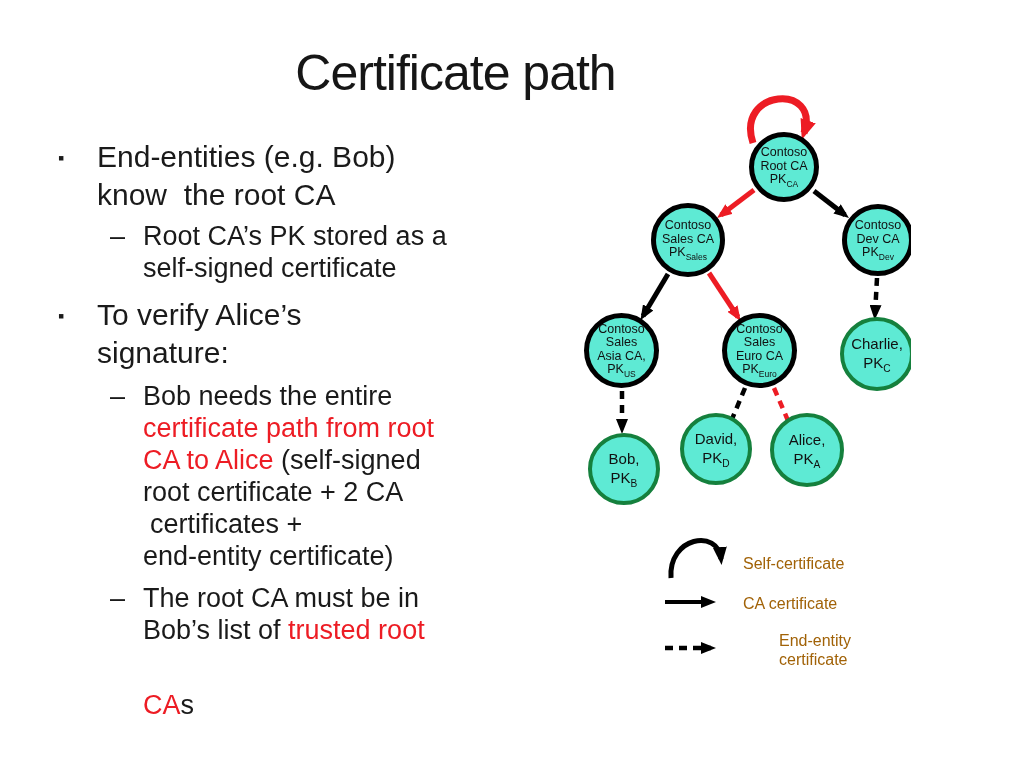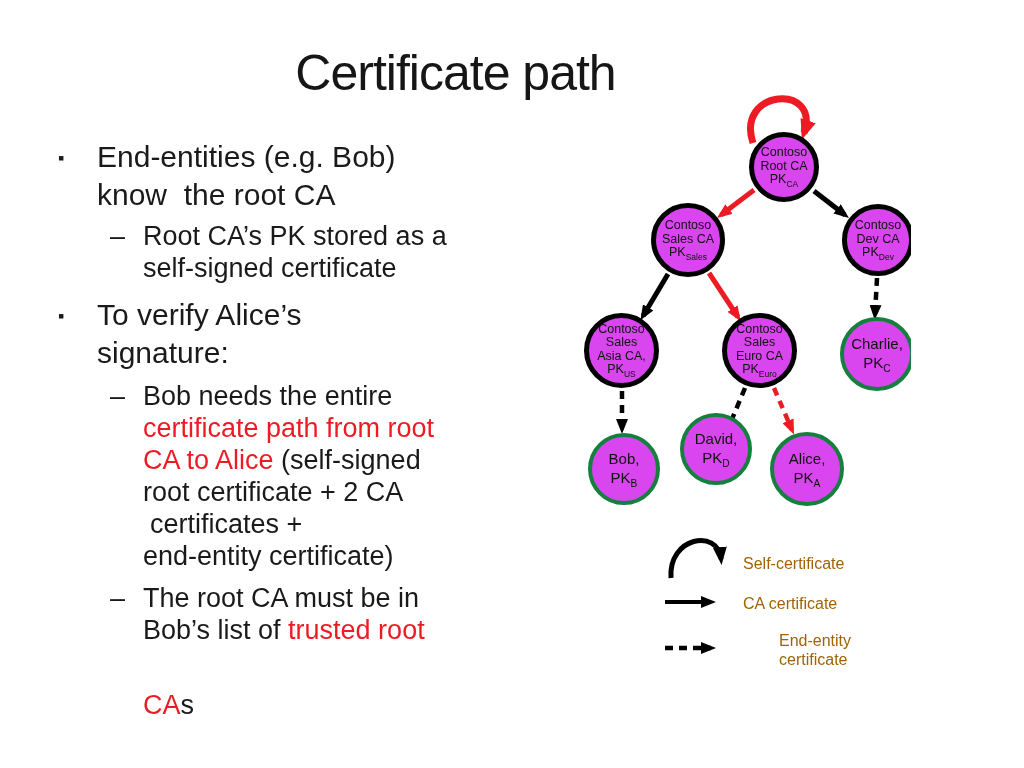--- a/index.html
+++ b/index.html
@@ -13,21 +13,21 @@
   }
   .line { position:absolute; white-space:pre; }
   .l1 { font-size:30px; }
   .l2 { font-size:27px; }
   .mk1 { display:inline-block; width:39px; font-size:18px; vertical-align:3px; }
   .mk2 { display:inline-block; width:33px; }
   .red { color:#ed1c24; }
   .diagram { position:absolute; left:555px; top:85px; width:470px; height:615px; }
   .arrows { position:absolute; left:0; top:0; }
   .node {
-    position:absolute; background:#d946ef; border-radius:50%;
+    position:absolute; background:#5eead4; border-radius:50%;
     display:flex; flex-direction:column; align-items:center; justify-content:center;
     text-align:center; color:#111;
   }
   .thick { border:5px solid #000; font-size:12.5px; line-height:13.5px; }
   .thin  { border:4px solid #15803d; font-size:15px;  line-height:19px; }
   .node sub { font-size:0.68em; line-height:1; }
   .legend-label { position:absolute; font-size:16px; line-height:19px; color:#a16207; }
   .pagenum { position:absolute; left:936px; top:732px; font-size:15px; color:#6d28d9; }
 </style>
 </head>
@@ -129,21 +129,21 @@
     <div class="node thin" style="left:33px; top:348px; width:64px; height:64px;">
       <span>Bob,</span>
       <span><span>PK</span><sub>B</sub></span>
     </div>
 
     <div class="node thin" style="left:125px; top:328px; width:64px; height:64px;">
       <span>David,</span>
       <span><span>PK</span><sub>D</sub></span>
     </div>
 
-    <div class="node thin" style="left:215px; top:347px; width:66px; height:66px;">
+    <div class="node thin" style="left:215px; top:328px; width:66px; height:66px;">
       <span>Alice,</span>
       <span><span>PK</span><sub>A</sub></span>
     </div>
 
     <div class="legend-label" style="left:188px; top:469px;">Self-certificate</div>
     <div class="legend-label" style="left:188px; top:509px;">CA certificate</div>
     <div class="legend-label" style="left:188px; top:546px; width:100px;margin-left:36px;">End-entity certificate</div>
   </div>
 
   <div class="pagenum">13</div>

